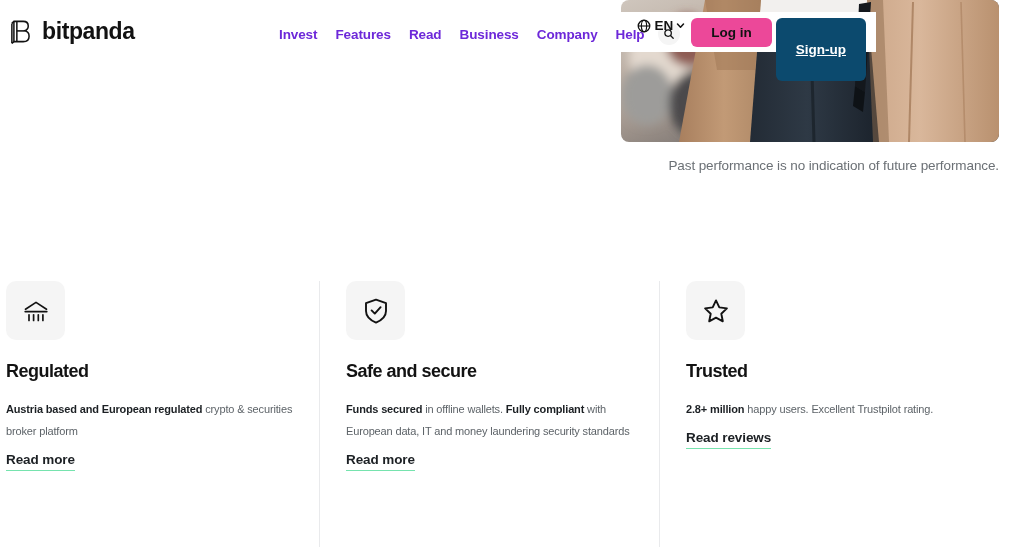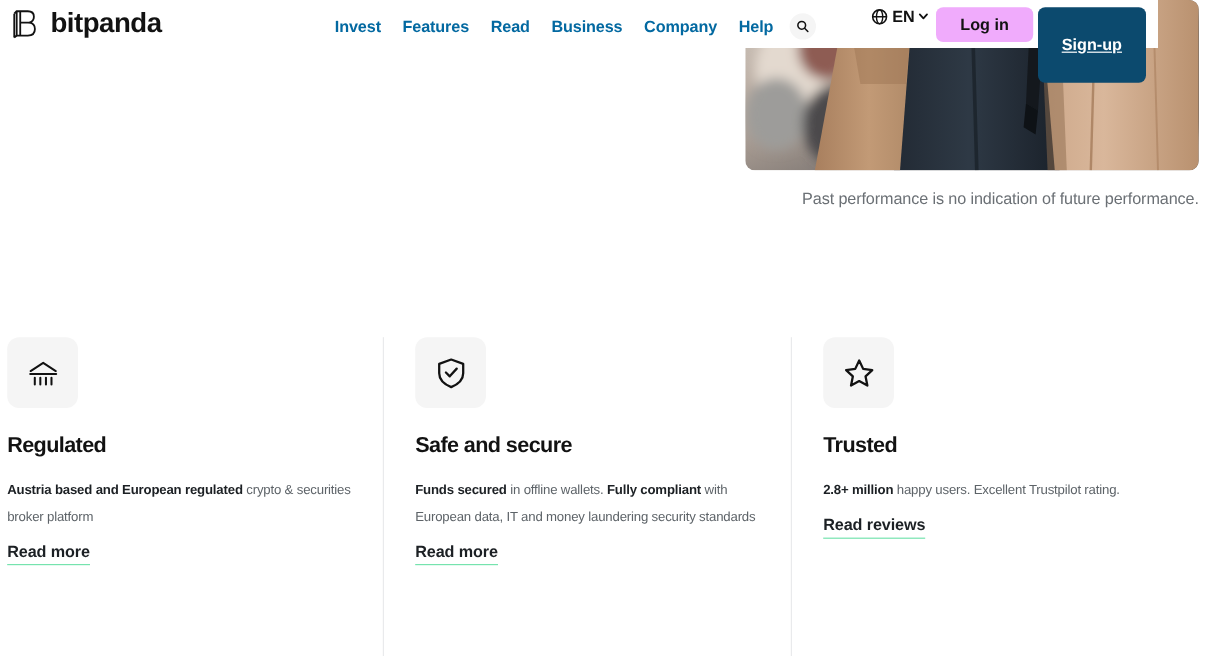--- a/index.html
+++ b/index.html
@@ -9,22 +9,22 @@
     height: 547px;
     overflow: hidden;
     background: #ffffff;
     font-family: "Liberation Sans", sans-serif;
     -webkit-font-smoothing: antialiased;
   }
 
   
   .header {
     position: absolute;
-    top: 0; left: 0;
-    width: 965px;
+    top: 12px; left: 0;
+    width: 876px;
     height: 40px;
     display: flex;
     align-items: center;
     background: #ffffff;
     z-index: 10;
   }
 
   .brand {
     position: absolute;
     left: 8px;
@@ -47,21 +47,21 @@
     position: absolute;
     left: 279px;
     top: 11px;
     display: flex;
     align-items: center;
     gap: 18px;
   }
   .nav-item {
     font-size: 13.5px;
     font-weight: 600;
-    color: #0369a1;
+    color: #6d28d9;
     letter-spacing: -0.1px;
     cursor: pointer;
     white-space: nowrap;
   }
   .search-btn {
     width: 22px;
     height: 22px;
     border-radius: 50%;
     background: #f5f5f5;
     display: flex;
@@ -94,21 +94,21 @@
   .btn {
     border: none;
     border-radius: 6px;
     font-family: "Liberation Sans", sans-serif;
     font-size: 13.5px;
     font-weight: 700;
     cursor: pointer;
     white-space: nowrap;
   }
   .btn-login {
-    background: #f0abfc;
+    background: #ec4899;
     color: #121212;
     padding: 7px 20px;
   }
   .btn-signup {
     background: #0c4a6e;
     color: #ffffff;
     padding: 24px 20px;
     text-decoration: underline;
   }
 

